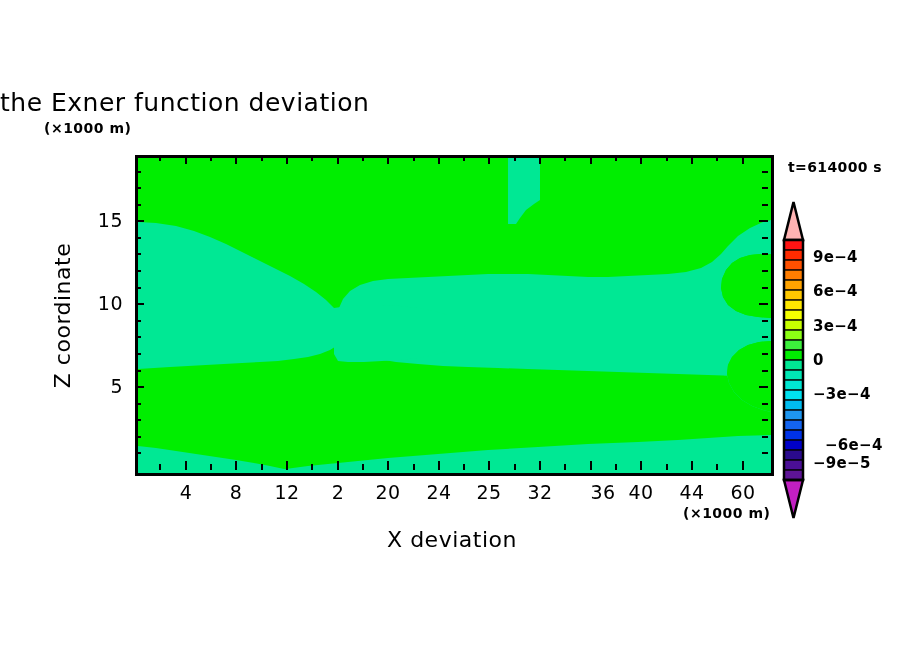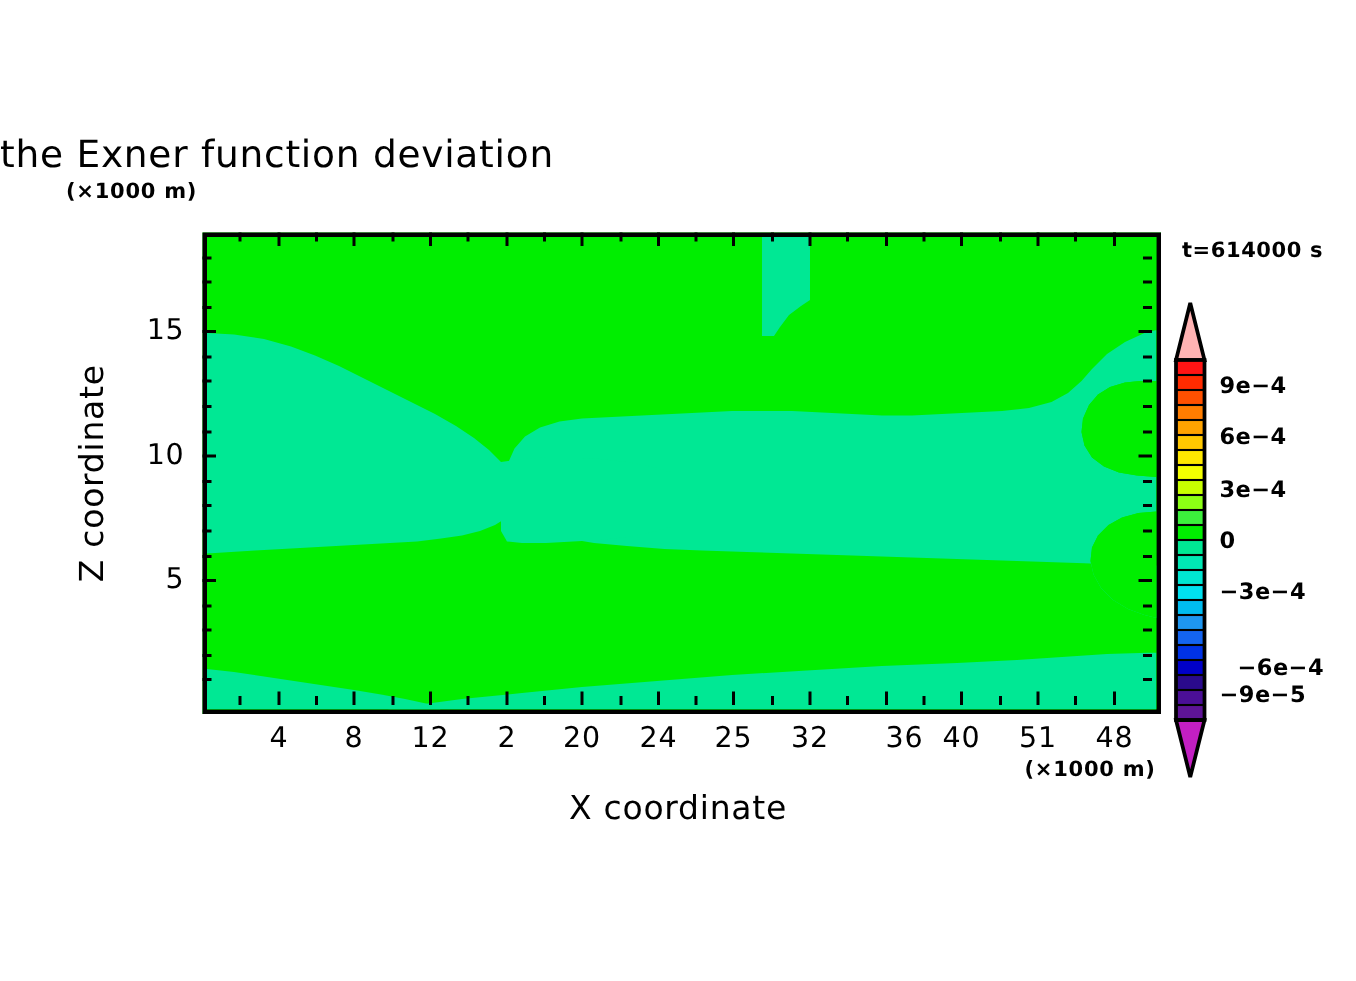--- a/index.html
+++ b/index.html
@@ -78,21 +78,21 @@
 </style>
 </head>
 <body>
 
 <div id="root">
 
   <div class="txt" id="title">the Exner function deviation</div>
 
   <div class="txt" id="yunit">(×1000 m)</div>
 
-  <div class="txt" id="xaxis-title">X coordinate</div>
+  <div class="txt" id="xaxis-title">X deviation</div>
   <div class="txt" id="yaxis-title">Z coordinate</div>
 
   <div class="txt" id="xunit">(×1000 m)</div>
 
   <div class="txt" id="tstamp">t=614000 s</div>
 
   <div id="plot">
     <div id="plot-inner">
       <svg id="plot-svg" width="633" height="315" viewBox="0 0 633 315">
         <rect x="0" y="0" width="633" height="315" fill="#00ee00"></rect>
@@ -234,22 +234,22 @@
     <div class="xlab" style="left: 156px; top: 481px;">4</div>
     <div class="xlab" style="left: 206px; top: 481px;">8</div>
     <div class="xlab" style="left: 257px; top: 481px;">12</div>
     <div class="xlab" style="left: 308px; top: 481px;">2</div>
     <div class="xlab" style="left: 358px; top: 481px;">20</div>
     <div class="xlab" style="left: 409px; top: 481px;">24</div>
     <div class="xlab" style="left: 459px; top: 481px;">25</div>
     <div class="xlab" style="left: 510px; top: 481px;">32</div>
     <div class="xlab" style="left: 573px; top: 481px;">36</div>
     <div class="xlab" style="left: 611px; top: 481px;">40</div>
-    <div class="xlab" style="left: 662px; top: 481px;">51</div>
-    <div class="xlab" style="left: 713px; top: 481px;">48</div>
+    <div class="xlab" style="left: 662px; top: 481px;">44</div>
+    <div class="xlab" style="left: 713px; top: 481px;">60</div>
     <div class="tick tick-lm" style="left: 135px; top: 452px;"></div>
     <div class="tick tick-rm" style="left: 762px; top: 452px;"></div>
     <div class="tick tick-lm" style="left: 135px; top: 436px;"></div>
     <div class="tick tick-rm" style="left: 762px; top: 436px;"></div>
     <div class="tick tick-lm" style="left: 135px; top: 419px;"></div>
     <div class="tick tick-rm" style="left: 762px; top: 419px;"></div>
     <div class="tick tick-lm" style="left: 135px; top: 403px;"></div>
     <div class="tick tick-rm" style="left: 762px; top: 403px;"></div>
     <div class="tick tick-l" style="left: 135px; top: 386px;"></div>
     <div class="tick tick-r" style="left: 759px; top: 386px;"></div>

